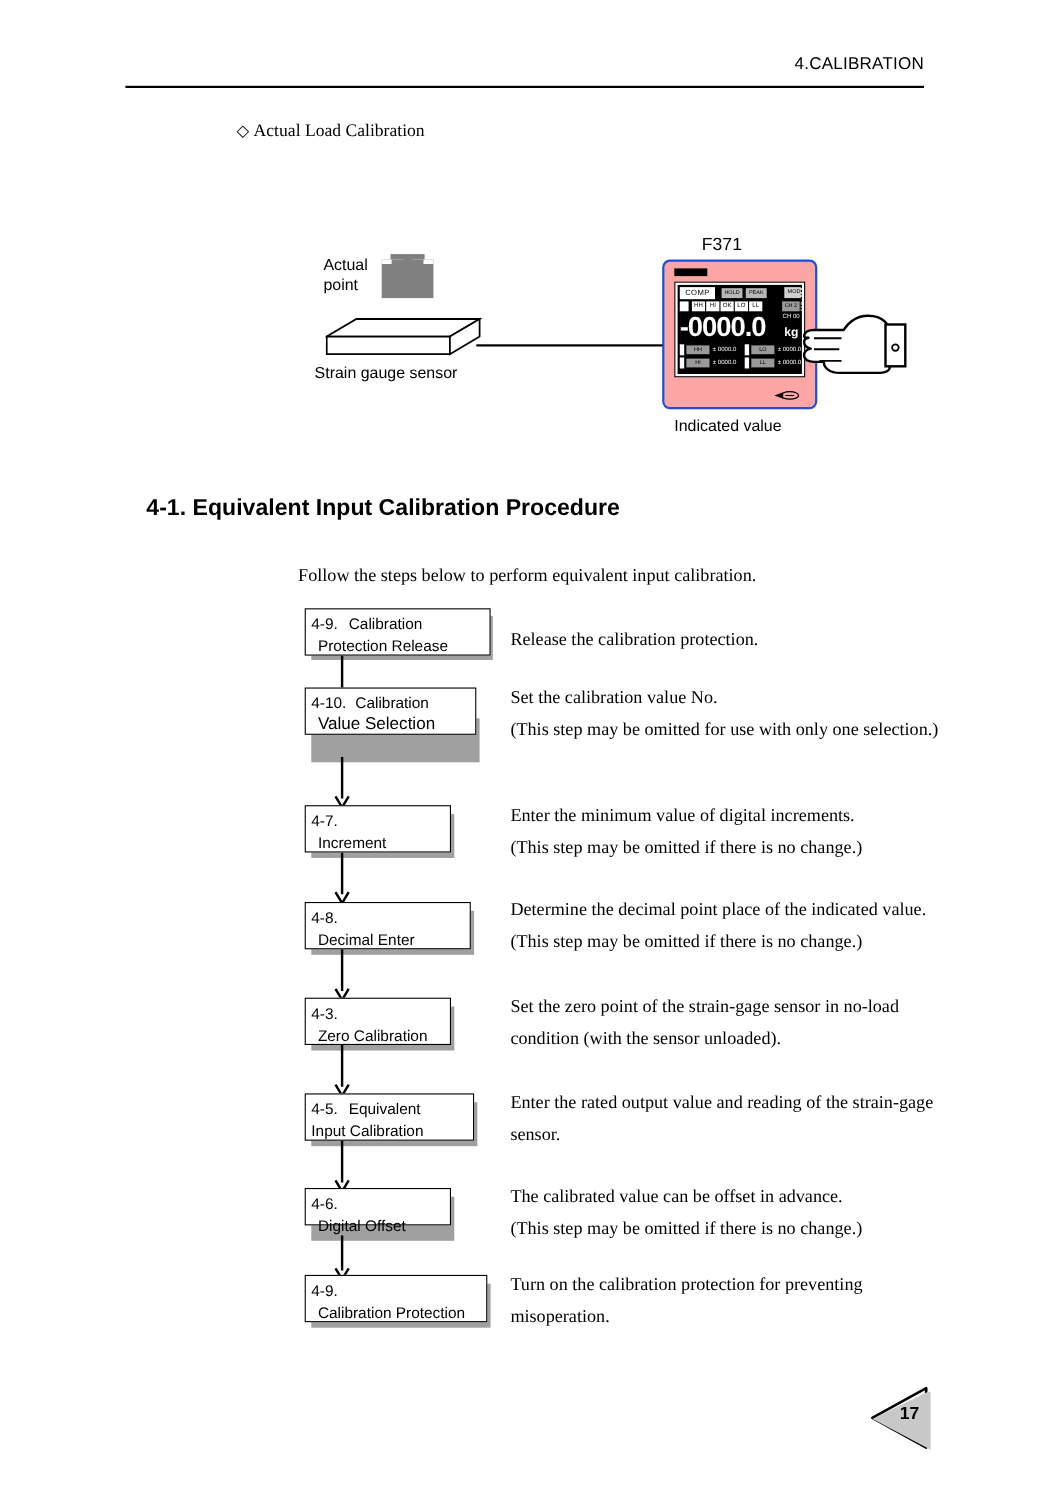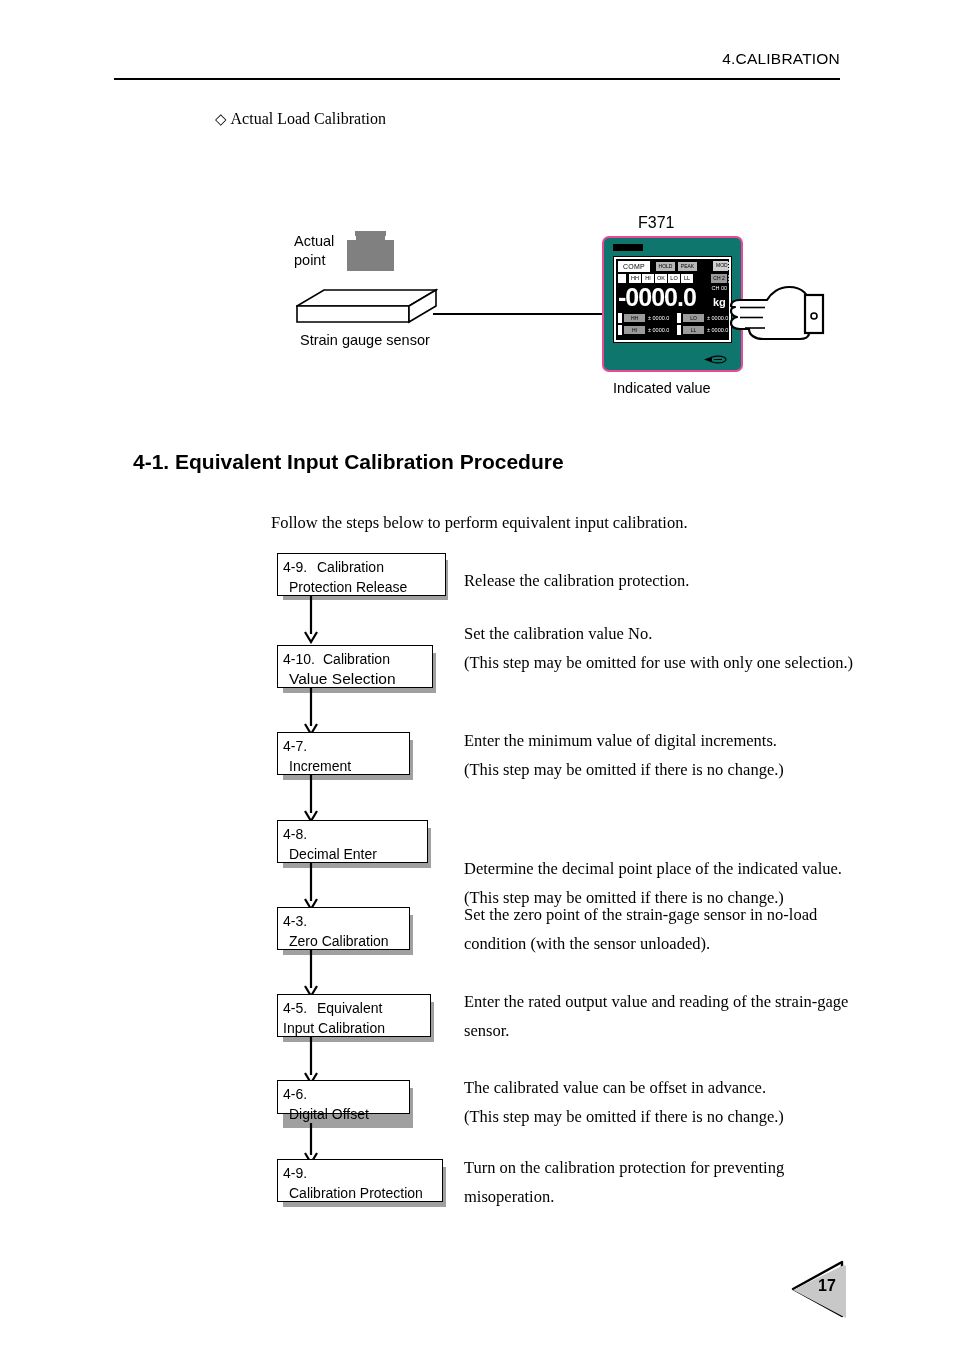--- a/index.html
+++ b/index.html
@@ -60,21 +60,21 @@
   }
 
   
   .fig-label {
     position: absolute;
     font-family: "Liberation Sans", sans-serif;
     font-size: 14.5px;
     white-space: nowrap;
   }
   #label-actual-load { left: 294px; top: 232px; line-height: 19px; }
-  #label-sensor      { left: 300px; top: 332px; }
+  #label-sensor      { left: 286px; top: 332px; }
   #label-f371        { left: 638px; top: 214px; font-size: 16px; }
   #label-indicated   { left: 613px; top: 380px; }
 
   
   .weight-body {
     position: absolute;
     left: 347px;
     top: 236px;
     width: 47px;
     height: 35px;
@@ -126,23 +126,23 @@
     background: #000000;
   }
 
   
   .device {
     position: absolute;
     left: 602px;
     top: 236px;
     width: 137px;
     height: 132px;
-    border: 2px solid #ec4899;
+    border: 2px solid #1d4ed8;
     border-radius: 7px;
-    background: #0f766e;
+    background: #fca5a5;
   }
   .device-brand {
     position: absolute;
     left: 9px;
     top: 6px;
     width: 30px;
     height: 7px;
     background: #000000;
   }
   .device-screen {
@@ -485,21 +485,21 @@
       <div style="display:inline-block;min-width:34px;">4-9.</div><span>Calibration</span>
       <div class="l2">Protection Release</div>
     </div>
     <svg class="farrow" style="left:300px; top:596px;" width="22" height="48" viewBox="0 0 22 48">
       <path d="M11,0 L11,38" stroke="#000" stroke-width="2.2"></path>
       <path d="M5,36 L11,46 L17,36" fill="none" stroke="#000" stroke-width="2.2"></path>
     </svg>
     <div class="desc" style="top:566px;">Release the calibration protection.</div>
 
     <div class="fshadow" style="left:283px; top:653px; width:153px; height:40px;"></div>
-    <div class="fbox" style="left:277px; top:645px; width:156px; height:43px;">
+    <div class="fbox" style="left:277px; top:625px; width:156px; height:43px;">
       <div style="display:inline-block;min-width:40px;">4-10.</div><span>Calibration</span>
       <div class="l2" style="font-size:15.5px;">Value Selection</div>
     </div>
     <svg class="farrow" style="left:300px; top:688px;" width="22" height="48" viewBox="0 0 22 48">
       <path d="M11,0 L11,38" stroke="#000" stroke-width="2.2"></path>
       <path d="M5,36 L11,46 L17,36" fill="none" stroke="#000" stroke-width="2.2"></path>
     </svg>
     <div class="desc" style="top:619px;">
       <div style="white-space:pre-wrap;">Set the calibration value No.
 (This step may be omitted for use with only one selection.)</div>
@@ -522,21 +522,21 @@
     <div class="fshadow" style="left:283px; top:828px; width:148px; height:40px;"></div>
     <div class="fbox" style="left:277px; top:820px; width:151px; height:43px;">
       <div>4-8.</div>
       <div class="l2">Decimal Enter</div>
     </div>
     <svg class="farrow" style="left:300px; top:863px;" width="22" height="48" viewBox="0 0 22 48">
       <path d="M11,0 L11,38" stroke="#000" stroke-width="2.2"></path>
       <path d="M5,36 L11,46 L17,36" fill="none" stroke="#000" stroke-width="2.2"></path>
     </svg>
     <div class="desc" style="top:812px;">
-      <div style="white-space:pre-wrap;margin-top:42px;">Determine the decimal point place of the indicated value.
+      <div style="white-space:pre-wrap;">Determine the decimal point place of the indicated value.
 (This step may be omitted if there is no change.)</div>
     </div>
 
     <div class="fshadow" style="left:283px; top:915px; width:130px; height:40px;"></div>
     <div class="fbox" style="left:277px; top:907px; width:133px; height:43px;">
       <div>4-3.</div>
       <div class="l2">Zero Calibration</div>
     </div>
     <svg class="farrow" style="left:300px; top:950px;" width="22" height="48" viewBox="0 0 22 48">
       <path d="M11,0 L11,38" stroke="#000" stroke-width="2.2"></path>

